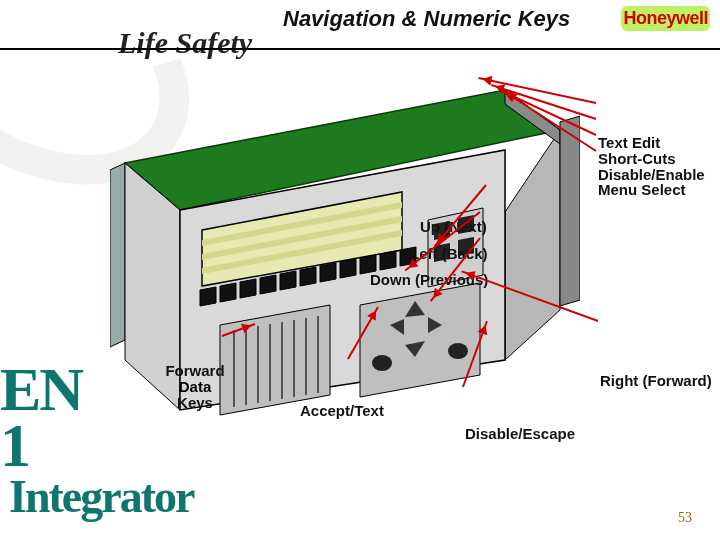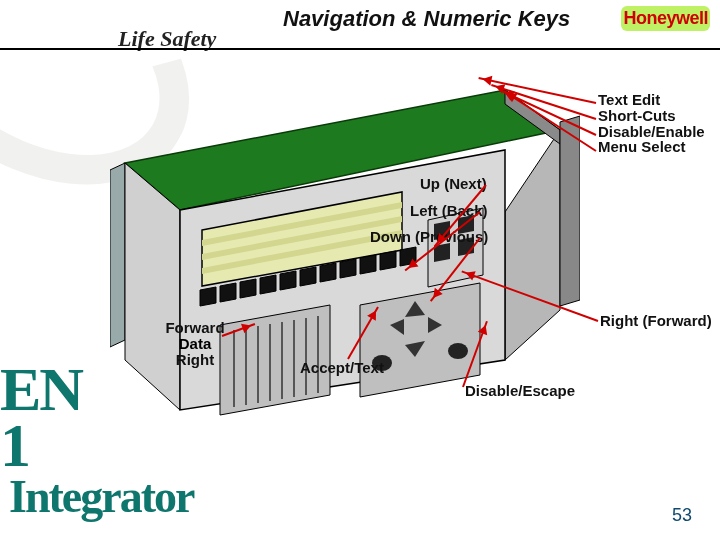--- a/index.html
+++ b/index.html
@@ -27,21 +27,21 @@
     font-size: 26px;
     font-weight: bold;
     font-style: italic;
     color: #D00000;
     letter-spacing: 0.5px;
   }
   .brand-life {
     position: absolute;
     left: 118px;
     top: 26px;
-    font-size: 22px;
+    font-size: 30px;
     font-style: italic;
     font-weight: bold;
     color: #222;
   }
   .title {
     position: absolute;
     left: 250px;
     top: 6px;
     font-family: Arial, Helvetica, sans-serif;
     font-size: 22px;
@@ -109,20 +109,21 @@
   }
 
   
   .ann {
     position: absolute;
     font-family: Arial, Helvetica, sans-serif;
     font-weight: bold;
     font-size: 15px;
     color: #111;
     white-space: nowrap;
+    margin-top: 43px;
   }
   .ann.multi { white-space: normal; line-height: 1.05; }
 
   
   .arrow {
     position: absolute;
     background: #D00000;
     height: 2px;
     transform-origin: 0 50%;
   }
@@ -133,23 +134,23 @@
     top: -4px;
     border: 5px solid transparent;
     border-left-color: #D00000;
     border-left-width: 9px;
   }
 
   .page-num {
     position: absolute;
     right: 28px;
     bottom: 14px;
-    font-family: Liberation Sans, sans-serif;
-    font-size: 18px;
-    color: #0c4a6e;
+    font-family: Liberation Serif, serif;
+    font-size: 14px;
+    color: #a16207;
   }
 
 </style>
 </head>
 <body>
 
 <div class="bg-halo"></div>
 <div class="bg-text">
   <div class="l1">EN</div>
   <div class="l2">1</div>
@@ -252,26 +253,26 @@
 Disable/Enable
 Menu Select</span>
 </div>
 
 <div class="ann" style="left:420px; top:175px;">Up (Next)</div>
 
 <div class="ann" style="left:410px; top:202px;">Left (Back)</div>
 
 <div class="ann" style="left:370px; top:228px;">Down (Previous)</div>
 
-<div class="ann" style="left:600px; top:312px;">Right (Forward)</div>
+<div class="ann" style="left:600px; top:329px;">Right (Forward)</div>
 
 <div class="ann multi" style="left:160px; top:320px; width:70px; text-align:center;" id="numeric-block">
     <span>Forward</span>
     <span class="mid">Data</span>
-    <span>Right</span>
+    <span>Keys</span>
   </div>
 
 <style>
   #numeric-block span { display:block; }
   #numeric-block .mid { color:#000000; }
 </style>
 
 <div class="ann" style="left:300px; top:359px;">Accept/Text</div>
 
 <div class="ann" style="left:465px; top:382px;">Disable/Escape</div>

